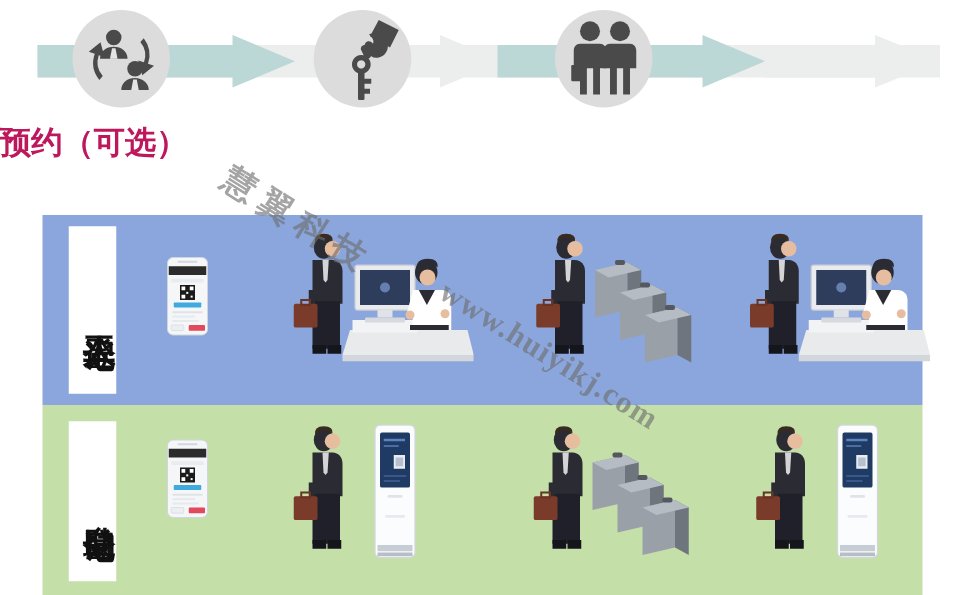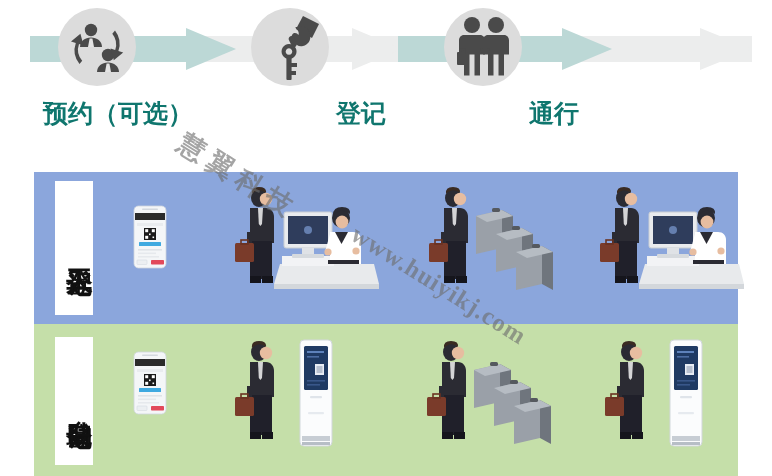--- a/index.html
+++ b/index.html
@@ -61,24 +61,24 @@
     width: 78px;
     height: 78px;
     margin-left: -39px;
     z-index: 4;
   }
   .step-label {
     position: absolute;
     left: 0;
     top: 97px;
     width: 100%;
-    text-align: right;
+    text-align: left;
     font-size: 25px;
     font-weight: bold;
-    color: #0f766e;
+    color: #be185d;
     letter-spacing: 0px;
     white-space: nowrap;
   }
 
   
   .row {
     position: absolute;
     left: 34px;
     width: 704px;
     height: 152px;
@@ -202,41 +202,39 @@
           <path d="M47 19 c6 -2 11 2 12 7 c1.5 6 -2 11 -7 12 c-4 1 -7 -1 -9 -4 l-2 -4 c-1 -3 1 -5 3 -5 c1.6 0 2.6 .8 3.4 2 c.8 -1.6 .2 -4 -1.4 -5.6 c-1.6 -1.6 -2 -2 -1 -2.4 z"></path>
           <path d="M41 28 c-2.5 0 -4 2 -3 4.2 l2.4 5 c.9 1.9 3 2.4 4.4 1.2 c1.4 -1.2 1.3 -3 .4 -4.6 l-2.2 -4 c-.5 -1 -1.2 -1.8 -2 -1.8 z"></path>
 
           <path d="M38 36 a7.5 7.5 0 1 0 0.1 0 z m0 4.2 a3.3 3.3 0 1 1 -0.1 0 z"></path>
 
           <rect x="35.4" y="48" width="5.2" height="24" rx="1"></rect>
           <rect x="40" y="55" width="6" height="4"></rect>
           <rect x="40" y="63" width="5" height="4"></rect>
         </g>
       </svg>
-      <div class="step-label">登记</div>
     </div>
 
     <div class="flow-step" style="left:50%;">
       <div class="step-circle"></div>
       <svg class="step-icon" viewBox="0 0 78 78">
         <g fill="#4a4a4a">
 
           <circle cx="28" cy="17" r="8"></circle>
           <path d="M20 27 h16 c3 0 5 2.4 5 5.6 v14 h-5 v21 h-5.5 v-21 h-5 v21 h-5.5 v-21 h-5 v-14 c0 -3.2 2 -5.6 5 -5.6 z"></path>
 
           <rect x="13" y="44" width="11" height="13" rx="1"></rect>
           <rect x="16.6" y="41.5" width="4" height="3.5" fill="none" stroke="#4a4a4a" stroke-width="1.6"></rect>
 
           <circle cx="52" cy="17" r="8"></circle>
           <path d="M44 27 h16 c3 0 5 2.4 5 5.6 v14 h-5 v21 h-5.5 v-21 h-5 v21 h-5.5 v-21 h-5 v-14 c0 -3.2 2 -5.6 5 -5.6 z"></path>
 
           <rect x="36" y="40" width="10" height="4.6" rx="2.3"></rect>
         </g>
       </svg>
-      <div class="step-label">通行</div>
     </div>
 
   </div>
 
   <div class="row" id="row-manual">
     <div class="row-label">人工登记</div>
 
     <div class="scene" style="left:84px; width:62px;">
       <svg viewBox="0 0 62 152" width="62" height="152">
         <rect x="16" y="34" width="32" height="62" rx="4.5" fill="#f4f6f8" stroke="#cfd6dd" stroke-width="0.8"></rect>

